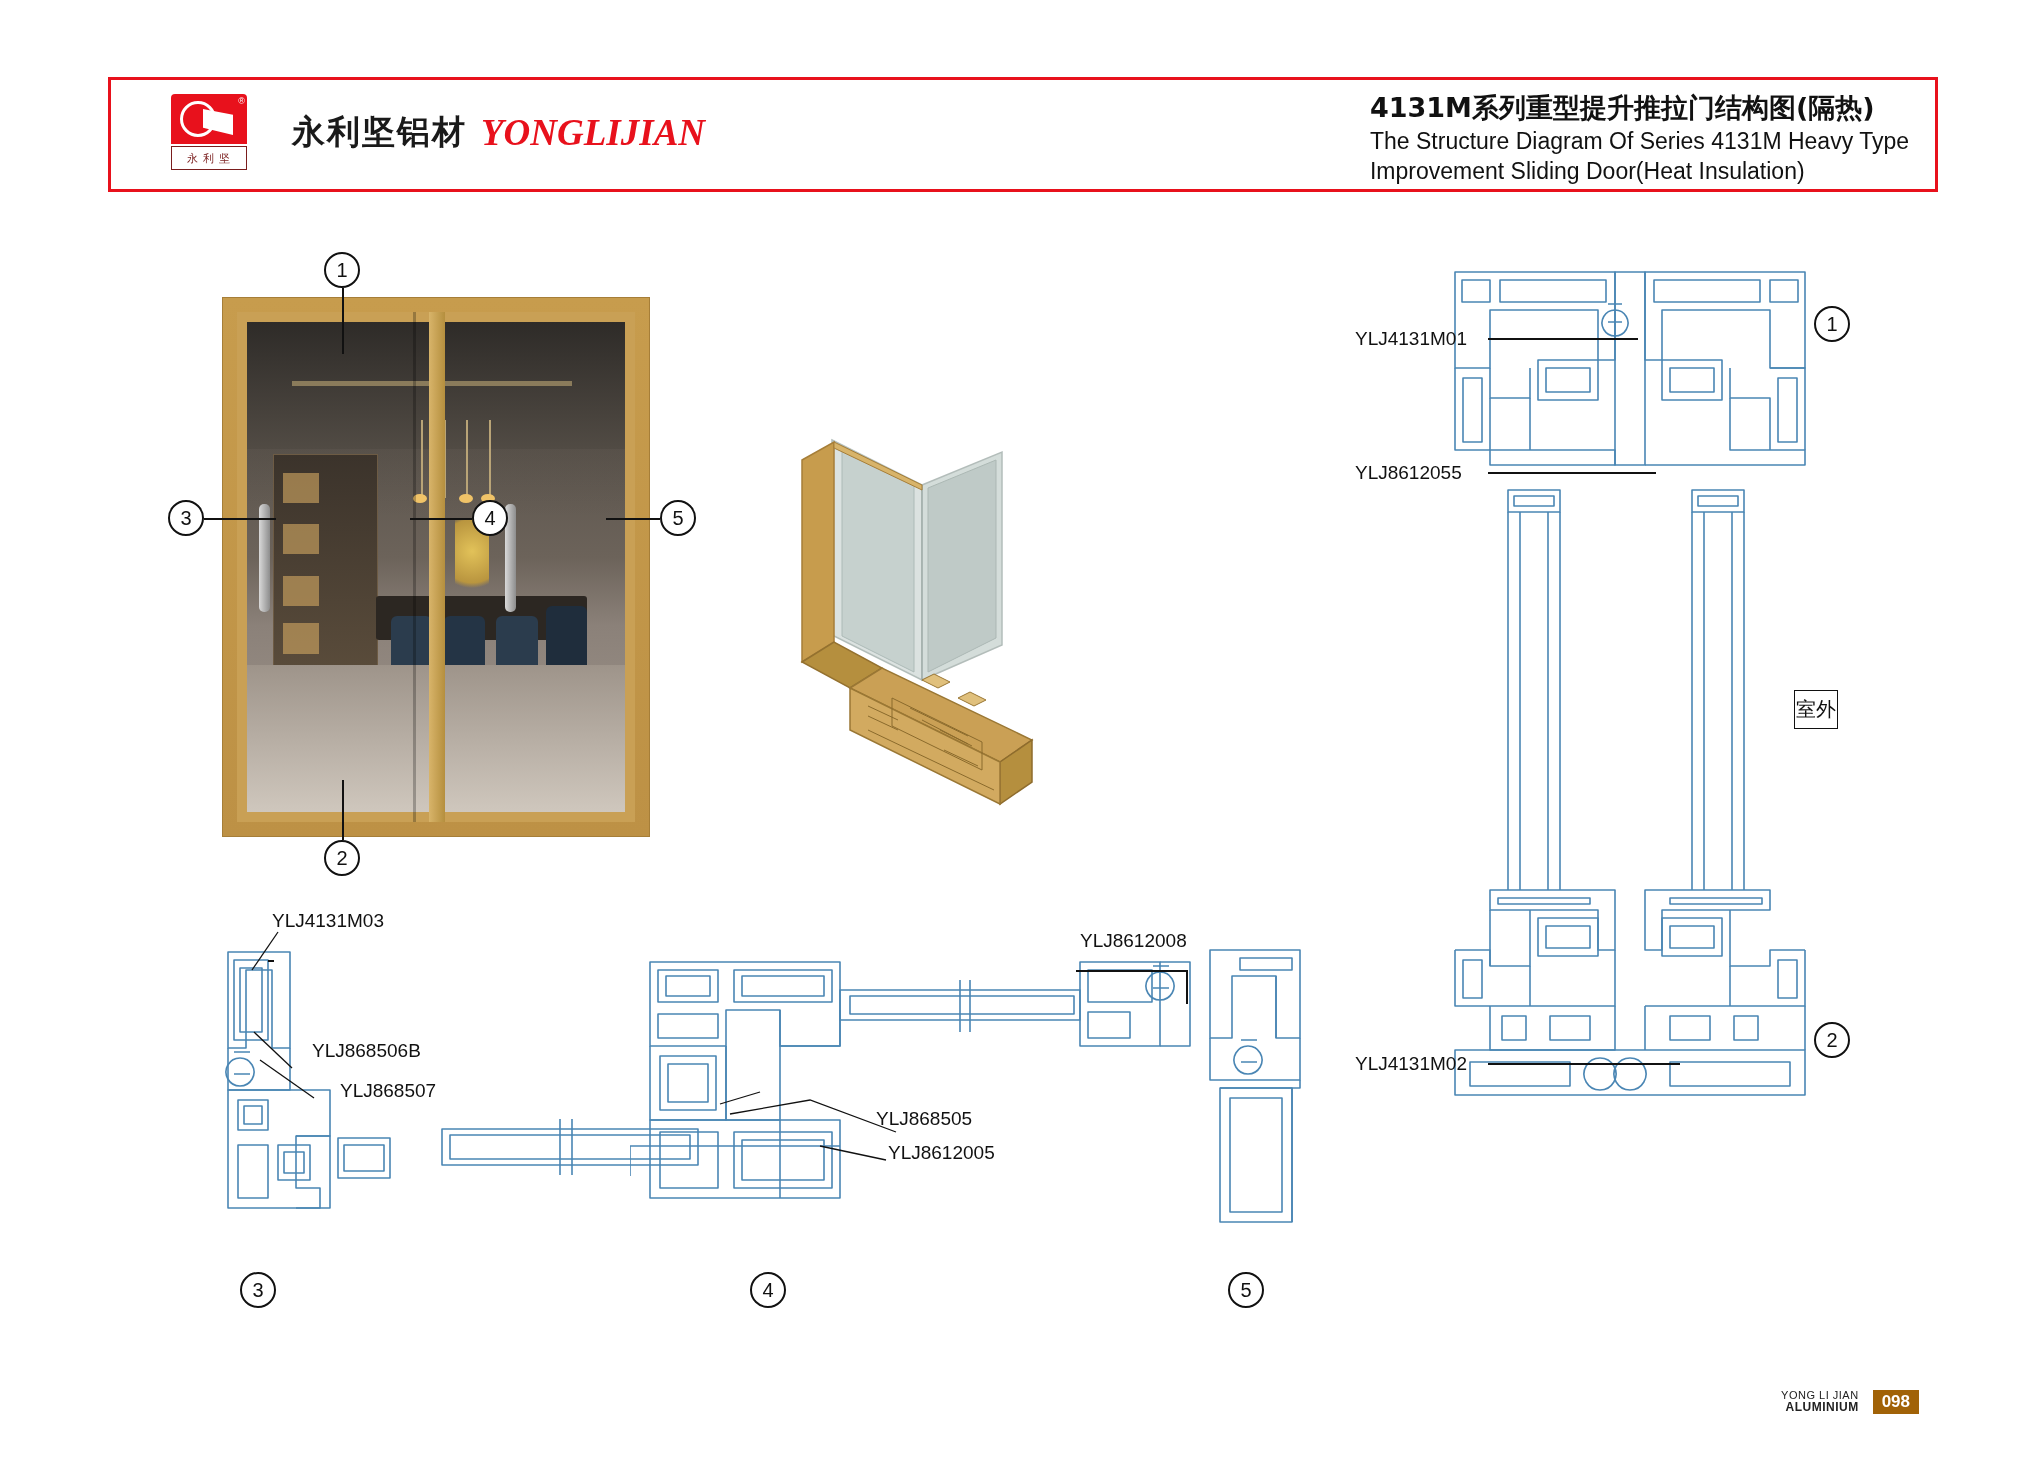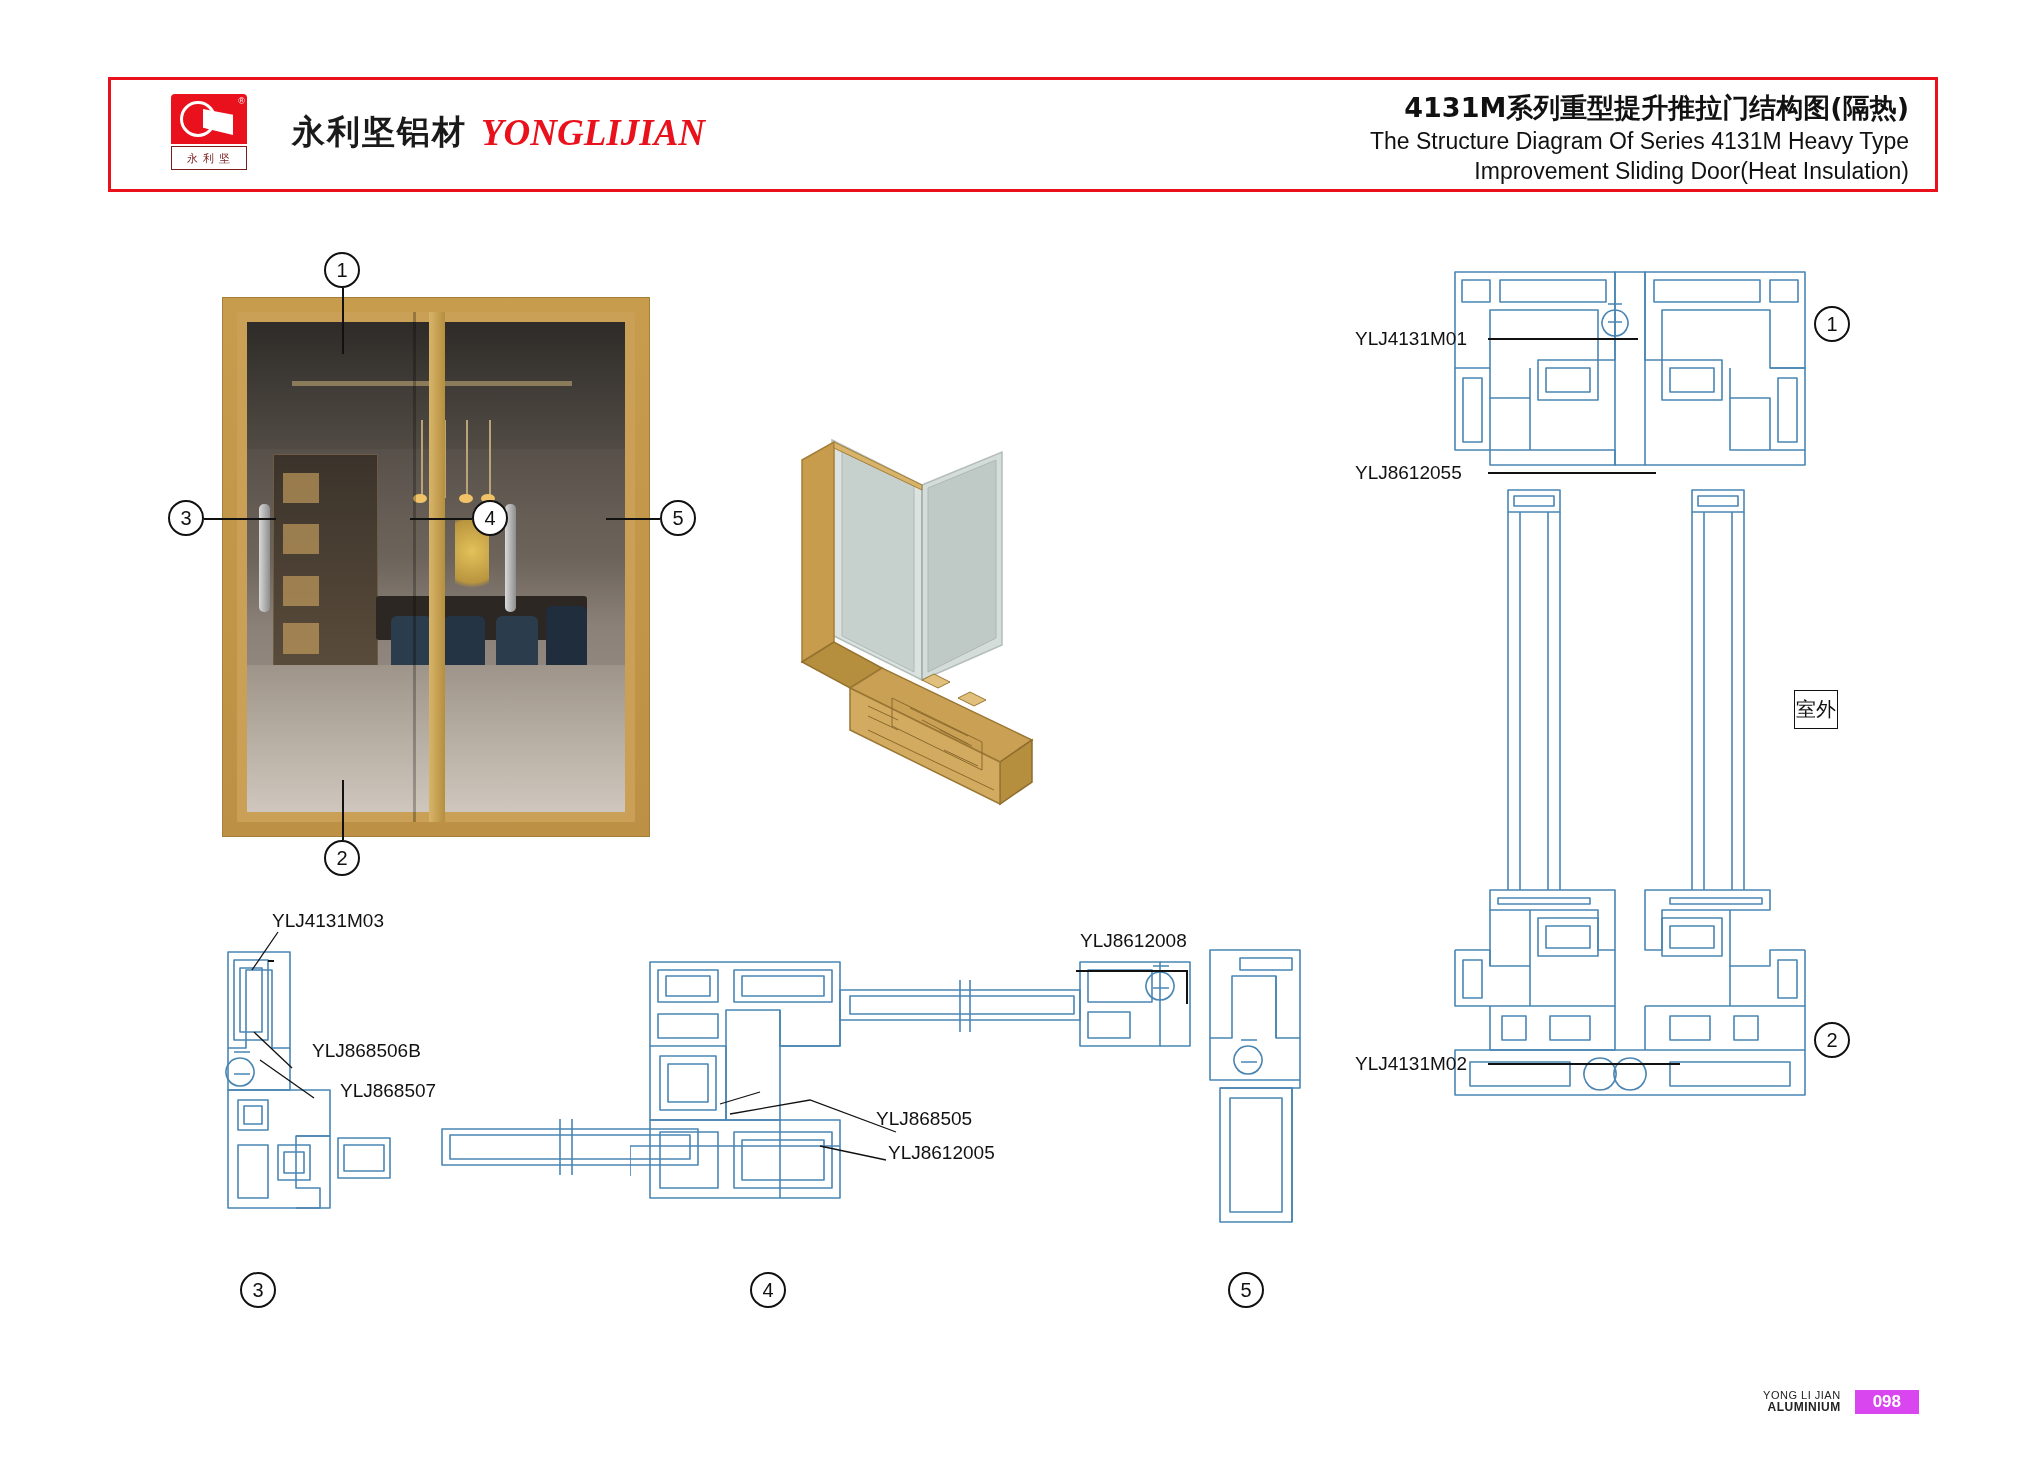--- a/index.html
+++ b/index.html
@@ -95,21 +95,20 @@
     font-size: 37px;
     font-weight: 700;
     font-style: italic;
     color: #e8111c;
     letter-spacing: 0px;
   }
   .title-block {
     position: absolute;
     right: 26px;
     top: 10px;
-    text-align: right;
     line-height: 1.32;
   }
   .title-cn {
     font-family: "DejaVu Sans", sans-serif;
     font-size: 27px;
     font-weight: 700;
     color: #111111;
   }
   .title-en {
     font-size: 23px;
@@ -271,25 +270,25 @@
     gap: 8px;
   }
   .foot-text {
     text-align: right;
     line-height: 1.15;
     margin-right: 6px;
   }
   .foot-a { font-size: 11px; color: #222; letter-spacing: .5px; }
   .foot-b { font-size: 12px; color: #222; font-weight: 700; letter-spacing: .5px; }
   .foot-num {
-    background: #d946ef;
+    background: #a16207;
     color: #ffffff;
     font-size: 17px;
     font-weight: 700;
-    padding: 2px 18px;
+    padding: 2px 9px;
   }
   .outdoor-box {
     position: absolute;
     border: 1.5px solid #111;
     font-family: "DejaVu Sans", sans-serif;
     font-size: 20px;
     color: #111;
     padding: 5px 1px;
     background: #fff;
   }

